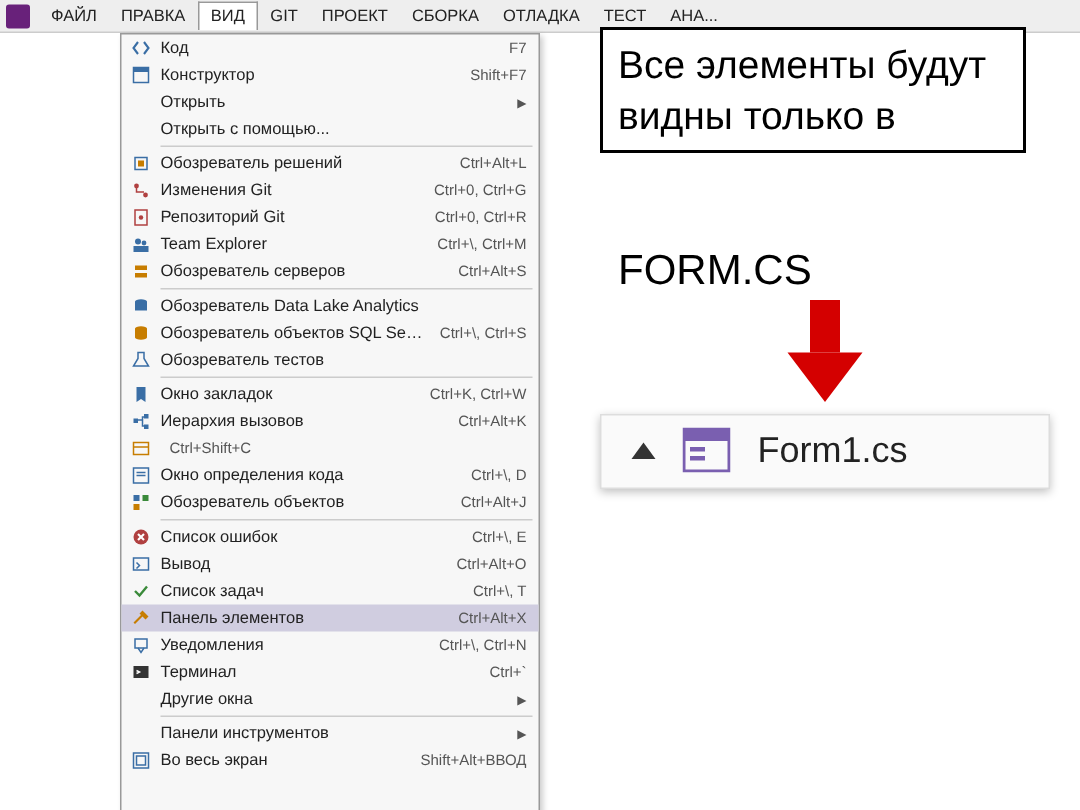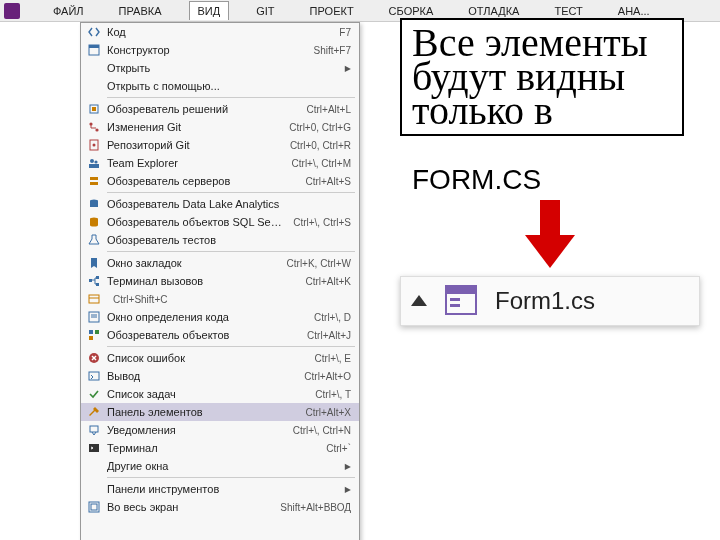--- a/index.html
+++ b/index.html
@@ -1,35 +1,35 @@
 <!DOCTYPE html>
 <html><head>
 <meta charset="utf-8">
 <style>
   * { box-sizing: border-box; margin: 0; padding: 0; }
   body { width: 720px; height: 540px; font-family: "Segoe UI", Tahoma, sans-serif; font-size: 11px; background: #fff; position: relative; overflow: hidden; }
   .menubar { display: flex; align-items: center; height: 22px; background: #eee; border-bottom: 1px solid #ccc; padding-left: 4px; gap: 0; }
   .vsicon { width: 16px; height: 16px; background: #68217a; border-radius: 2px; margin-right: 6px; display: inline-block; }
-  .menubar-item { padding: 3px 8px; color: #222; cursor: default; margin-left: 19px; }
+  .menubar-item { padding: 3px 8px; color: #222; cursor: default; }
   .menubar-item.open { background: #fff; border: 1px solid #999; border-bottom: none; }
   .dropdown { position: absolute; left: 80px; top: 22px; width: 280px; background: #f7f7f7; border: 1px solid #999; box-shadow: 2px 2px 4px rgba(0,0,0,.2); }
   .menuitem { display: flex; align-items: center; height: 18px; padding: 0 8px 0 4px; color: #222; position: relative; }
   .menuitem.disabled { color: #999; margin-top: 28px; }
   .menuitem.selected { background: #d0cde0; }
   .menuitem .mi-icon { width: 18px; height: 14px; display: flex; align-items: center; justify-content: center; flex-shrink: 0; }
   .menuitem .mi-icon svg { width: 12px; height: 12px; }
   .menuitem .mi-label { flex: 1; white-space: nowrap; overflow: hidden; text-overflow: ellipsis; padding-left: 4px; }
   .menuitem .mi-shortcut { color: #555; padding-left: 10px; font-size: 10px; text-align: center; }
   .menuitem.disabled .mi-shortcut { color: #bbb; }
   .menuitem .mi-arrow { width: 8px; text-align: right; color: #555; font-size: 8px; }
   .sep { height: 1px; background: #ccc; margin: 2px 4px 2px 26px; }
-  .annotation-box { position: absolute; left: 400px; top: 18px; width: 284px; border: 2px solid #000; padding: 6px 10px 6px 10px; font-size: 40px; line-height: 34px; font-family: Liberation Serif, serif; background: #fff; }
+  .annotation-box { position: absolute; left: 400px; top: 18px; width: 284px; border: 2px solid #000; padding: 6px 10px 6px 10px; font-size: 26px; line-height: 34px; font-family: Liberation Sans, sans-serif; background: #fff; }
   .annotation-sub { position: absolute; left: 412px; top: 164px; font-size: 28px; font-family: Arial, sans-serif; }
   .red-arrow { position: absolute; left: 520px; top: 200px; }
-  .form-chip { position: absolute; left: 400px; top: 276px; width: 300px; height: 50px; background: #fafafa; border: 1px solid #ddd; box-shadow: 0 2px 6px rgba(0,0,0,.25); display: flex; align-items: center; padding-left: 10px; gap: 18px; }
+  .form-chip { position: absolute; left: 400px; top: 276px; width: 300px; height: 50px; background: #fafafa; border: 1px solid #ddd; box-shadow: 0 2px 6px rgba(0,0,0,.25); display: flex; align-items: center; padding-left: 20px; gap: 18px; }
   .form-chip .tri { width: 0; height: 0; border-left: 8px solid transparent; border-right: 8px solid transparent; border-bottom: 11px solid #333; transform: translateY(-1px); }
   .form-chip .wicon svg { width: 32px; height: 30px; }
   .form-chip .wlabel { font-size: 24px; color: #222; }
 </style>
 </head>
 <body>
 
 <div class="menubar">
   <span class="vsicon"></span>
   <span id="menubar-slot" style="display: contents;"><span class="menubar-item">ФАЙЛ</span><span class="menubar-item">ПРАВКА</span><span class="menubar-item open">ВИД</span><span class="menubar-item">GIT</span><span class="menubar-item">ПРОЕКТ</span><span class="menubar-item">СБОРКА</span><span class="menubar-item">ОТЛАДКА</span><span class="menubar-item">ТЕСТ</span><span class="menubar-item">АНА...</span></span>
@@ -158,21 +158,21 @@
     </div>
     <div class="menuitem">
       <span class="mi-icon">
         <svg viewBox="0 0 12 12">
           <rect x="1" y="4" width="3" height="3" fill="#3a6ea5"></rect>
           <rect x="8" y="1" width="3" height="3" fill="#3a6ea5"></rect>
           <rect x="8" y="8" width="3" height="3" fill="#3a6ea5"></rect>
           <path d="M4 5h3M7 5v-2h1M7 5v4h1" stroke="#3a6ea5" fill="none"></path>
         </svg>
       </span>
-      <span class="mi-label">Терминал вызовов</span>
+      <span class="mi-label">Иерархия вызовов</span>
       <span class="mi-shortcut">Ctrl+Alt+K</span>
     </div>
     <div class="menuitem">
       <span class="mi-icon">
         <svg viewBox="0 0 12 12">
           <rect x="1" y="2" width="10" height="8" fill="none" stroke="#c77d00"></rect>
           <line x1="1" y1="5" x2="11" y2="5" stroke="#c77d00"></line>
         </svg>
       </span>
       <span class="mi-shortcut">Ctrl+Shift+C</span>

